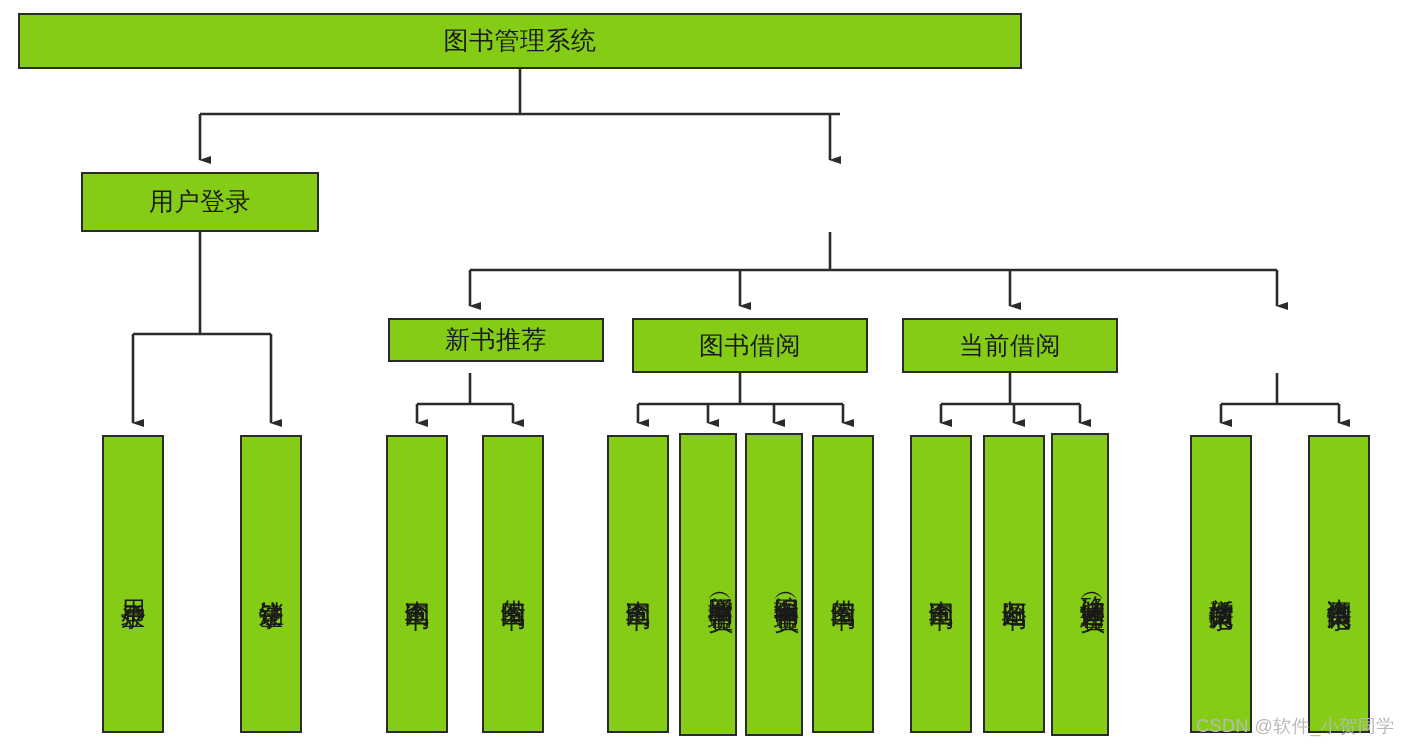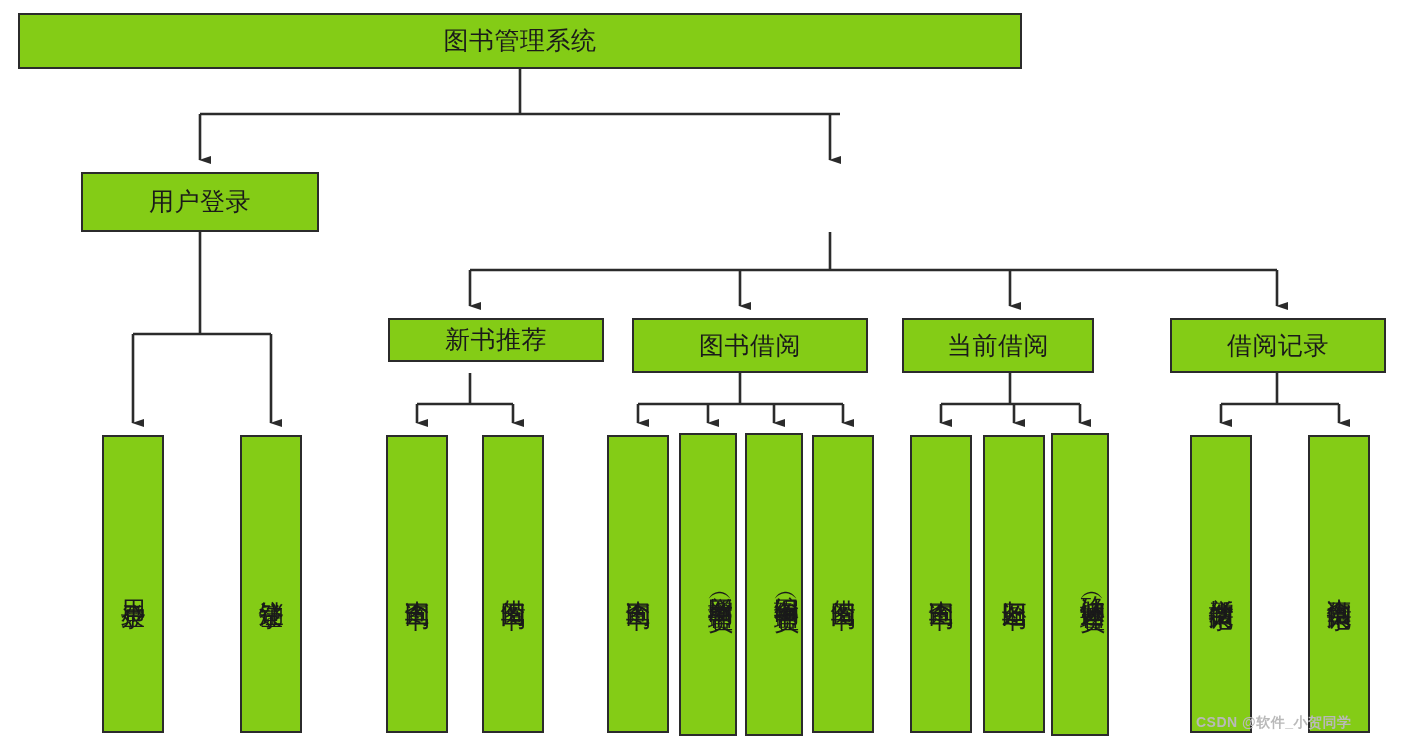--- a/index.html
+++ b/index.html
@@ -52,24 +52,23 @@
     align-items: flex-start;
     justify-content: center;
   }
   .node-label {
     display: block;
     white-space: nowrap;
   }
   .watermark {
     position: absolute;
     color: #b9b9b9;
-    font-size: 14px;
+    font-size: 18px;
     white-space: nowrap;
     letter-spacing: 0.5px;
-    font-weight: bold;
   }
 </style>
 </head>
 <body>
 
 <div id="canvas">
 
   <svg class="connectors" viewBox="0 0 1405 747">
     <defs>
       <marker id="arrow" markerWidth="10" markerHeight="12" refX="4" refY="11" orient="auto" markerUnits="userSpaceOnUse">
@@ -127,25 +126,22 @@
   <div class="node horiz" id="n-l1-0" style="left: 81px; top: 172px; width: 238px; height: 60px;">
     <span class="node-label">用户登录</span>
   </div>
 
   <div class="node horiz" id="n-l2-0" style="left: 362px; top: 318px; width: 216px; height: 44px; margin-left: 26px;">
     <span class="node-label">新书推荐</span>
   </div>
   <div class="node horiz" id="n-l2-1" style="left: 632px; top: 318px; width: 236px; height: 55px;">
     <span class="node-label">图书借阅</span>
   </div>
-  <div class="node horiz" id="n-l2-2" style="left: 902px; top: 318px; width: 192px; height: 55px;">
+  <div class="node horiz" id="n-l2-2" style="left: 902px; top: 318px; width: 216px; height: 55px;">
     <span class="node-label">当前借阅</span>
-  </div>
-  <div class="node horiz" id="n-l2-3" style="left: 1170px; top: 318px; width: 216px; height: 55px;">
-    <span class="node-label">借阅记录</span>
   </div>
 
   <div class="node vert" id="n-leaf-0" style="left: 102px; top: 435px; width: 62px; height: 298px;">
     <span class="node-label">用户登录</span>
   </div>
   <div class="node vert" id="n-leaf-1" style="left: 240px; top: 435px; width: 62px; height: 298px;">
     <span class="node-label">注销登录</span>
   </div>
   <div class="node vert" id="n-leaf-2" style="left: 386px; top: 435px; width: 62px; height: 298px;">
     <span class="node-label">查询图书</span>

